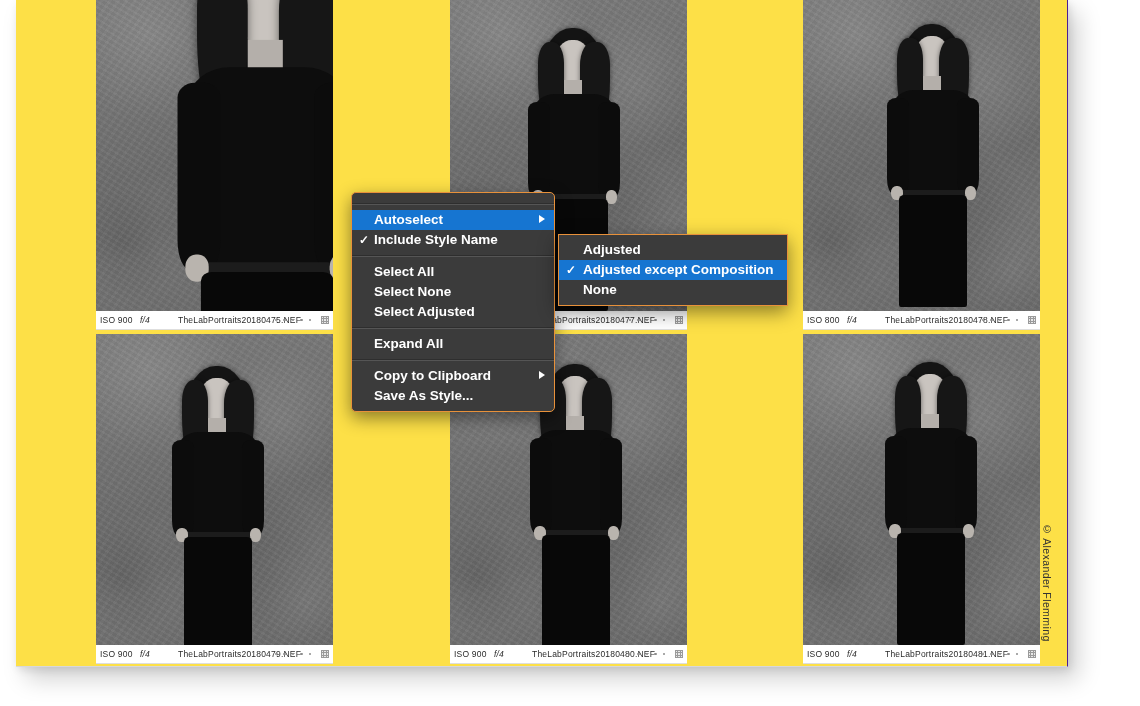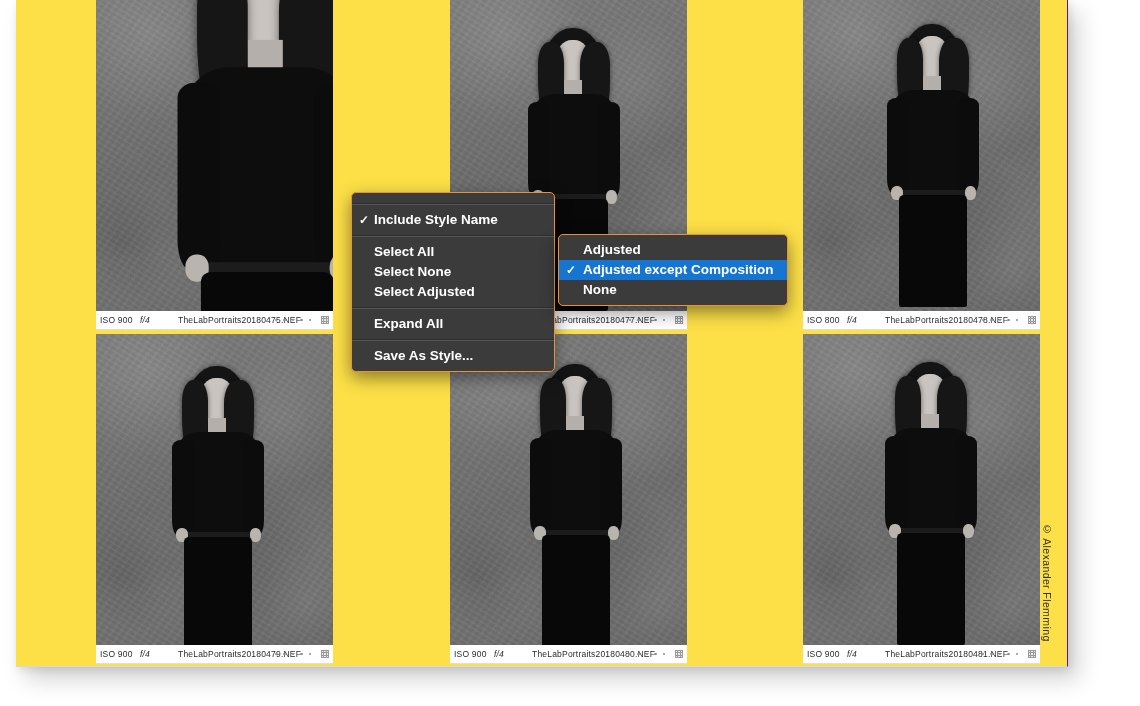--- a/index.html
+++ b/index.html
@@ -215,21 +215,21 @@
   }
 
   
   #submenu {
     position: absolute;
     left: 558px;
     top: 234px;
     width: 230px;
     background: #3b3b3b;
     border: 1.6px solid #e8913a;
-    border-radius: 5px;
+    border-radius: 0;
     padding: 5px 0;
     box-shadow: 0 6px 18px rgba(0,0,0,0.45);
     font-size: 13.5px;
     color: #ffffff;
     box-sizing: border-box;
     z-index: 60;
   }
   #submenu .menu-item { padding-left: 24px; }
 </style>
 </head>
@@ -490,28 +490,30 @@
           </span>
         </div>
       </div>
     </div>
 
   <div id="copyright">© Alexander Flemming</div>
 </div>
 
 <div id="context-menu">
     <div class="menu-sep"></div>
+    <div class="menu-item highlighted"><span>Autoselect</span><span class="submenu-arrow"></span></div>
     <div class="menu-item"><span class="check">✓</span><span>Include Style Name</span></div>
     <div class="menu-sep"></div>
     <div class="menu-item"><span>Select All</span></div>
     <div class="menu-item"><span>Select None</span></div>
     <div class="menu-item"><span>Select Adjusted</span></div>
     <div class="menu-sep"></div>
     <div class="menu-item"><span>Expand All</span></div>
     <div class="menu-sep"></div>
+    <div class="menu-item"><span>Copy to Clipboard</span><span class="submenu-arrow"></span></div>
     <div class="menu-item"><span>Save As Style...</span></div>
   </div>
 
 <div id="submenu">
     <div class="menu-item"><span>Adjusted</span></div>
     <div class="menu-item highlighted"><span class="check">✓</span><span>Adjusted except Composition</span></div>
     <div class="menu-item"><span>None</span></div>
   </div>
 
 </body></html>

